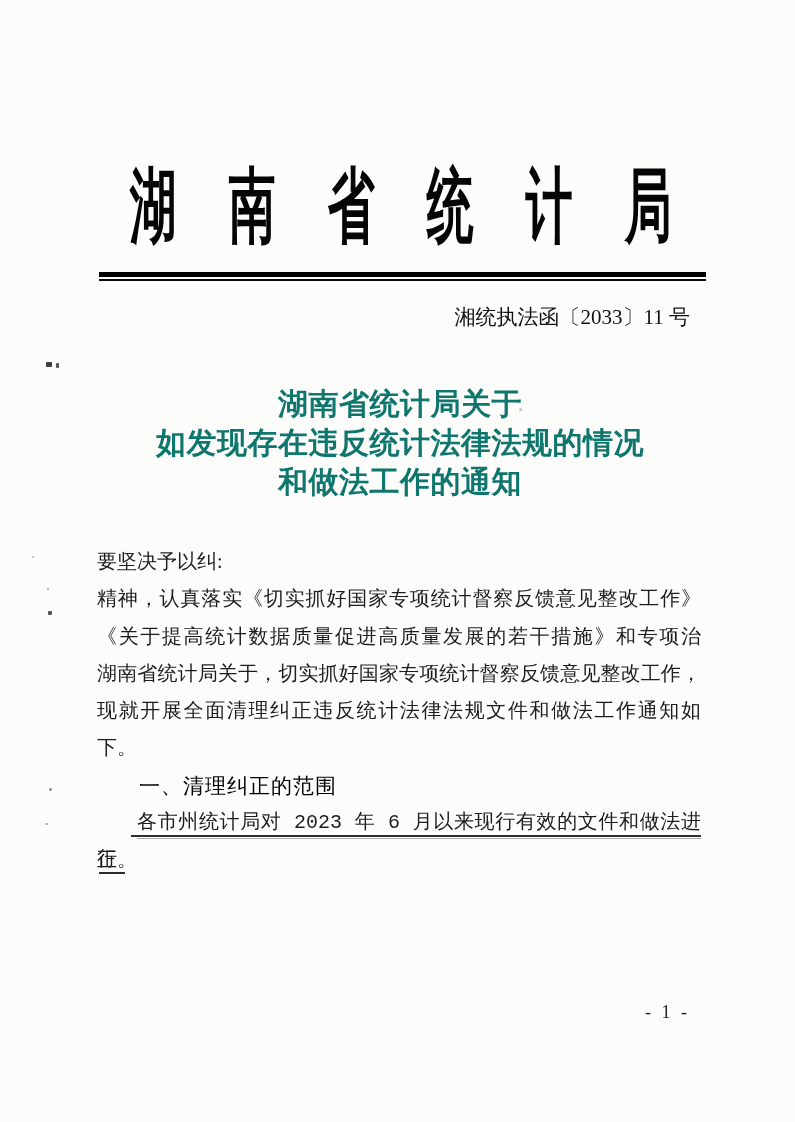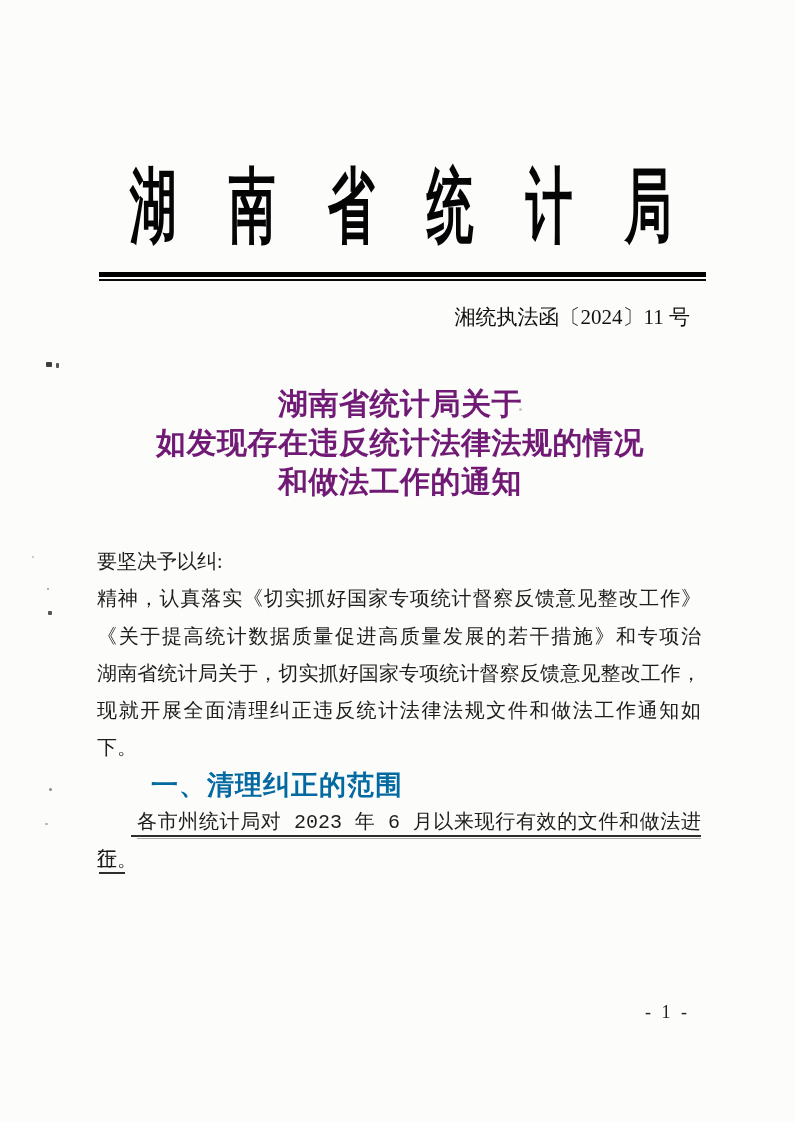--- a/index.html
+++ b/index.html
@@ -27,33 +27,33 @@
   }
   
   .doc-number{
     position:absolute;top:303px;left:98px;width:592px;
     text-align:right;font-size:21px;line-height:28px;color:#101010;
   }
   
   .doc-title{
     position:absolute;top:384px;left:98px;width:604px;
     text-align:center;font-weight:700;font-size:30px;line-height:39px;
-    color:#701a75;letter-spacing:0.5px;
+    color:#0f766e;letter-spacing:0.5px;
   }
   
   .body-block{
     position:absolute;top:543px;left:97px;width:604px;
     font-size:20px;line-height:37.3px;color:#1d1d1d;
   }
   .b-line{height:37.3px;overflow:visible;}
   .jl{text-align:justify;text-align-last:justify;text-justify:inter-character;}
   .indent{text-indent:2em;}
   .heading{
     font-family:"Liberation Sans","DejaVu Sans",sans-serif;
-    font-weight:700;font-size:27px;text-indent:2em;color:#0369a1;
+    font-weight:400;font-size:21px;text-indent:2em;color:#000000;
     letter-spacing:1px;
   }
   
   .u{
     background-image:linear-gradient(#2e2e2e,#2e2e2e),
                      linear-gradient(rgba(70,70,70,.45),rgba(70,70,70,.45));
     background-repeat:no-repeat;
     background-size:100% 2px,99% 1px;
     background-position:0 31px,4px 34px;
   }
@@ -94,21 +94,21 @@
   <span class="mast-char">湖</span>
       <span class="mast-char">南</span>
       <span class="mast-char">省</span>
       <span class="mast-char">统</span>
       <span class="mast-char">计</span>
       <span class="mast-char">局</span>
     </header>
 
   <div class="rule"></div>
 
-  <div class="doc-number">湘统执法函〔2024〕11 号</div>
+  <div class="doc-number">湘统执法函〔2033〕11 号</div>
 
   <div class="doc-title">
     <div class="t-line">湖南省统计局关于</div>
     <div class="t-line">如发现存在违反统计法律法规的情况</div>
     <div class="t-line">和做法工作的通知</div>
   </div>
 
   <main class="body-block">
     <div class="b-line">要坚决予以纠:</div>
 

